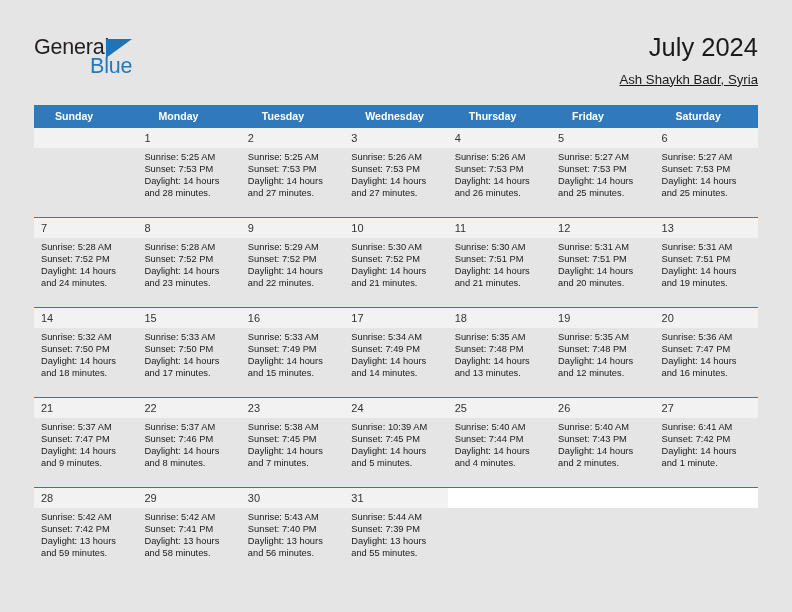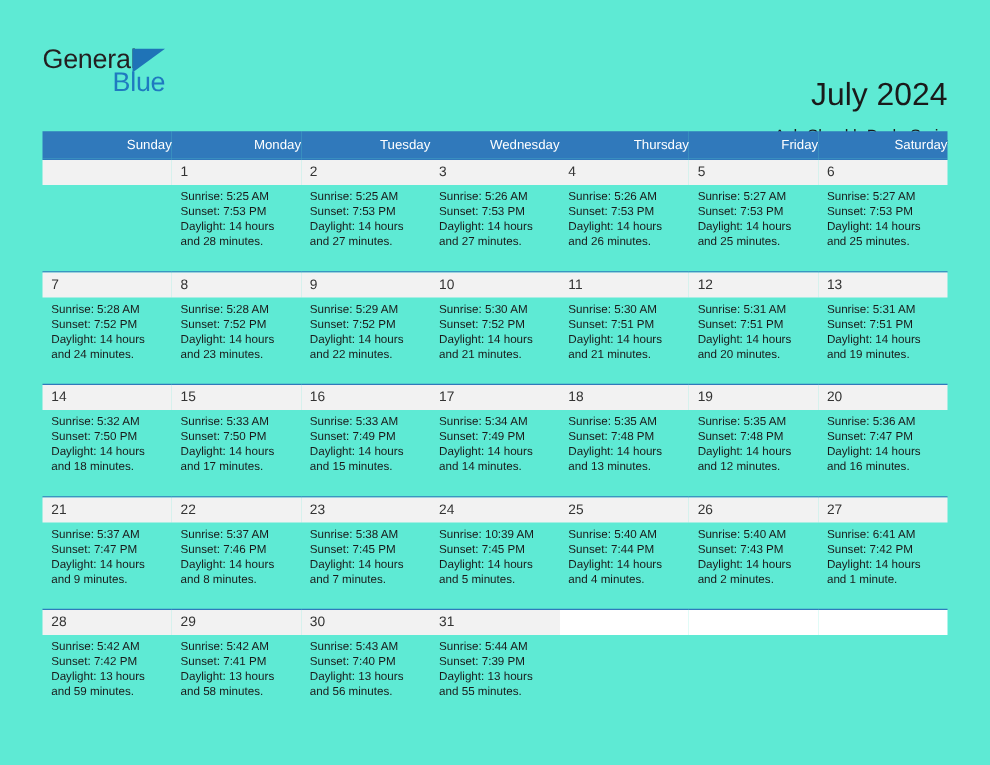--- a/index.html
+++ b/index.html
@@ -6,21 +6,21 @@
   html, body {
     margin: 0; padding: 0;
     width: 792px; height: 612px;
     background: #ffffff;
     font-family: "Liberation Sans", sans-serif;
     -webkit-font-smoothing: antialiased;
   }
   .page {
     position: relative;
     width: 792px; height: 612px;
-    background: #5eead4;
+    background: #e5e5e5;
     overflow: hidden;
   }
 
   
   .header {
     position: absolute;
     left: 34px; top: 32px;
     right: 34px;
     height: 66px;
   }
@@ -49,21 +49,20 @@
     left: 56px; top: 19px;
     font-size: 21.5px;
     letter-spacing: -0.2px;
     color: #1f7ac0;
     font-family: "Liberation Sans", sans-serif;
   }
   .title-wrap {
     position: absolute;
     right: 0; top: 0;
     text-align: right;
-    margin-top: 29px;
   }
   .cal-title {
     font-size: 25.5px;
     color: #1a1a1a;
     line-height: 1.2;
     font-weight: normal;
     margin: 0;
   }
   .cal-subtitle {
     font-size: 13.2px;
@@ -78,23 +77,23 @@
     position: absolute;
     left: 34px; top: 105px;
     width: 724px;
     border-collapse: collapse;
     table-layout: fixed;
   }
   .cal th {
     background: #3079bb;
     color: #ffffff;
     font-size: 10.6px;
-    font-weight: normal;
-    text-align: right;
-    padding: 5px 0 5px 7px;
+    font-weight: bold;
+    text-align: left;
+    padding: 5px 0 5px 21px;
     height: 21px;
     border: none;
   }
   .cal td {
     vertical-align: top;
     padding: 0;
     border: none;
     width: 103.43px;
   }
   .daycell {

